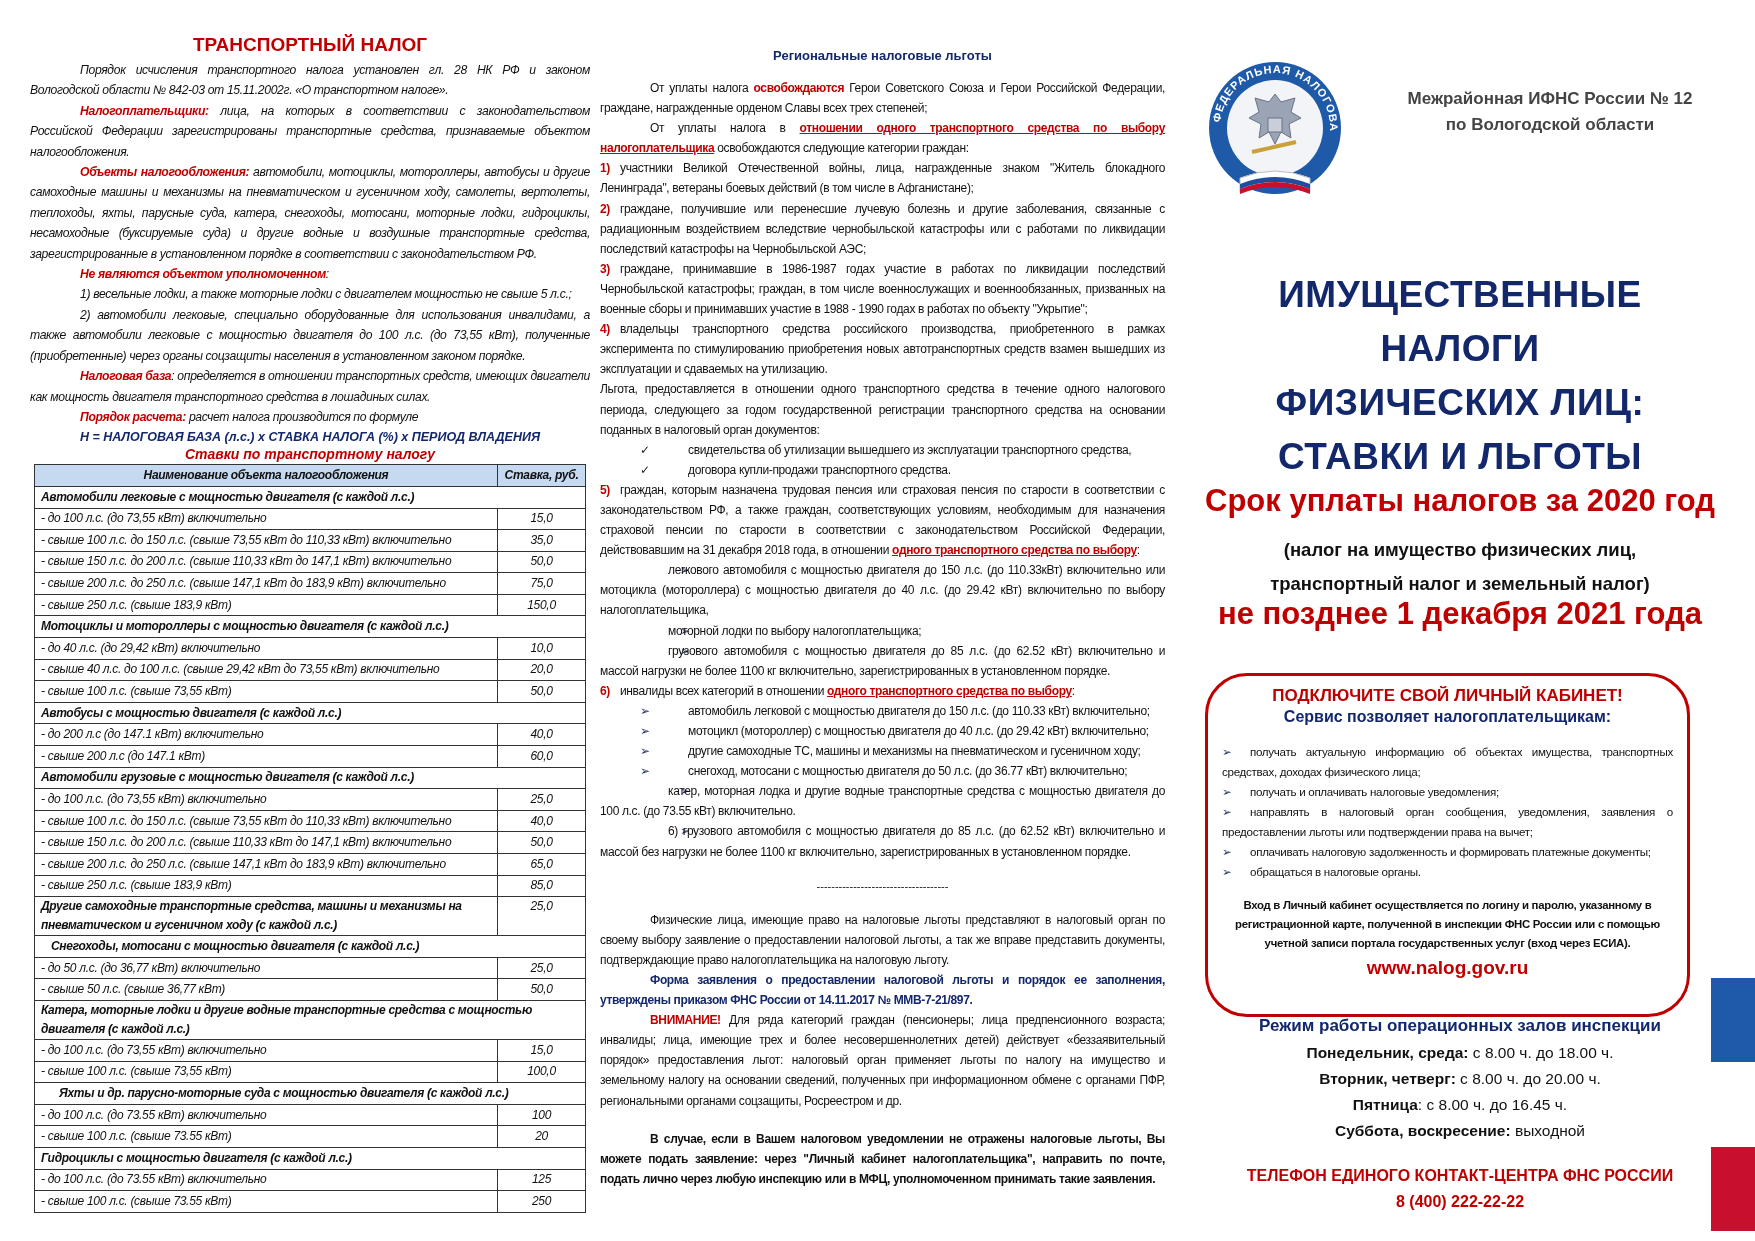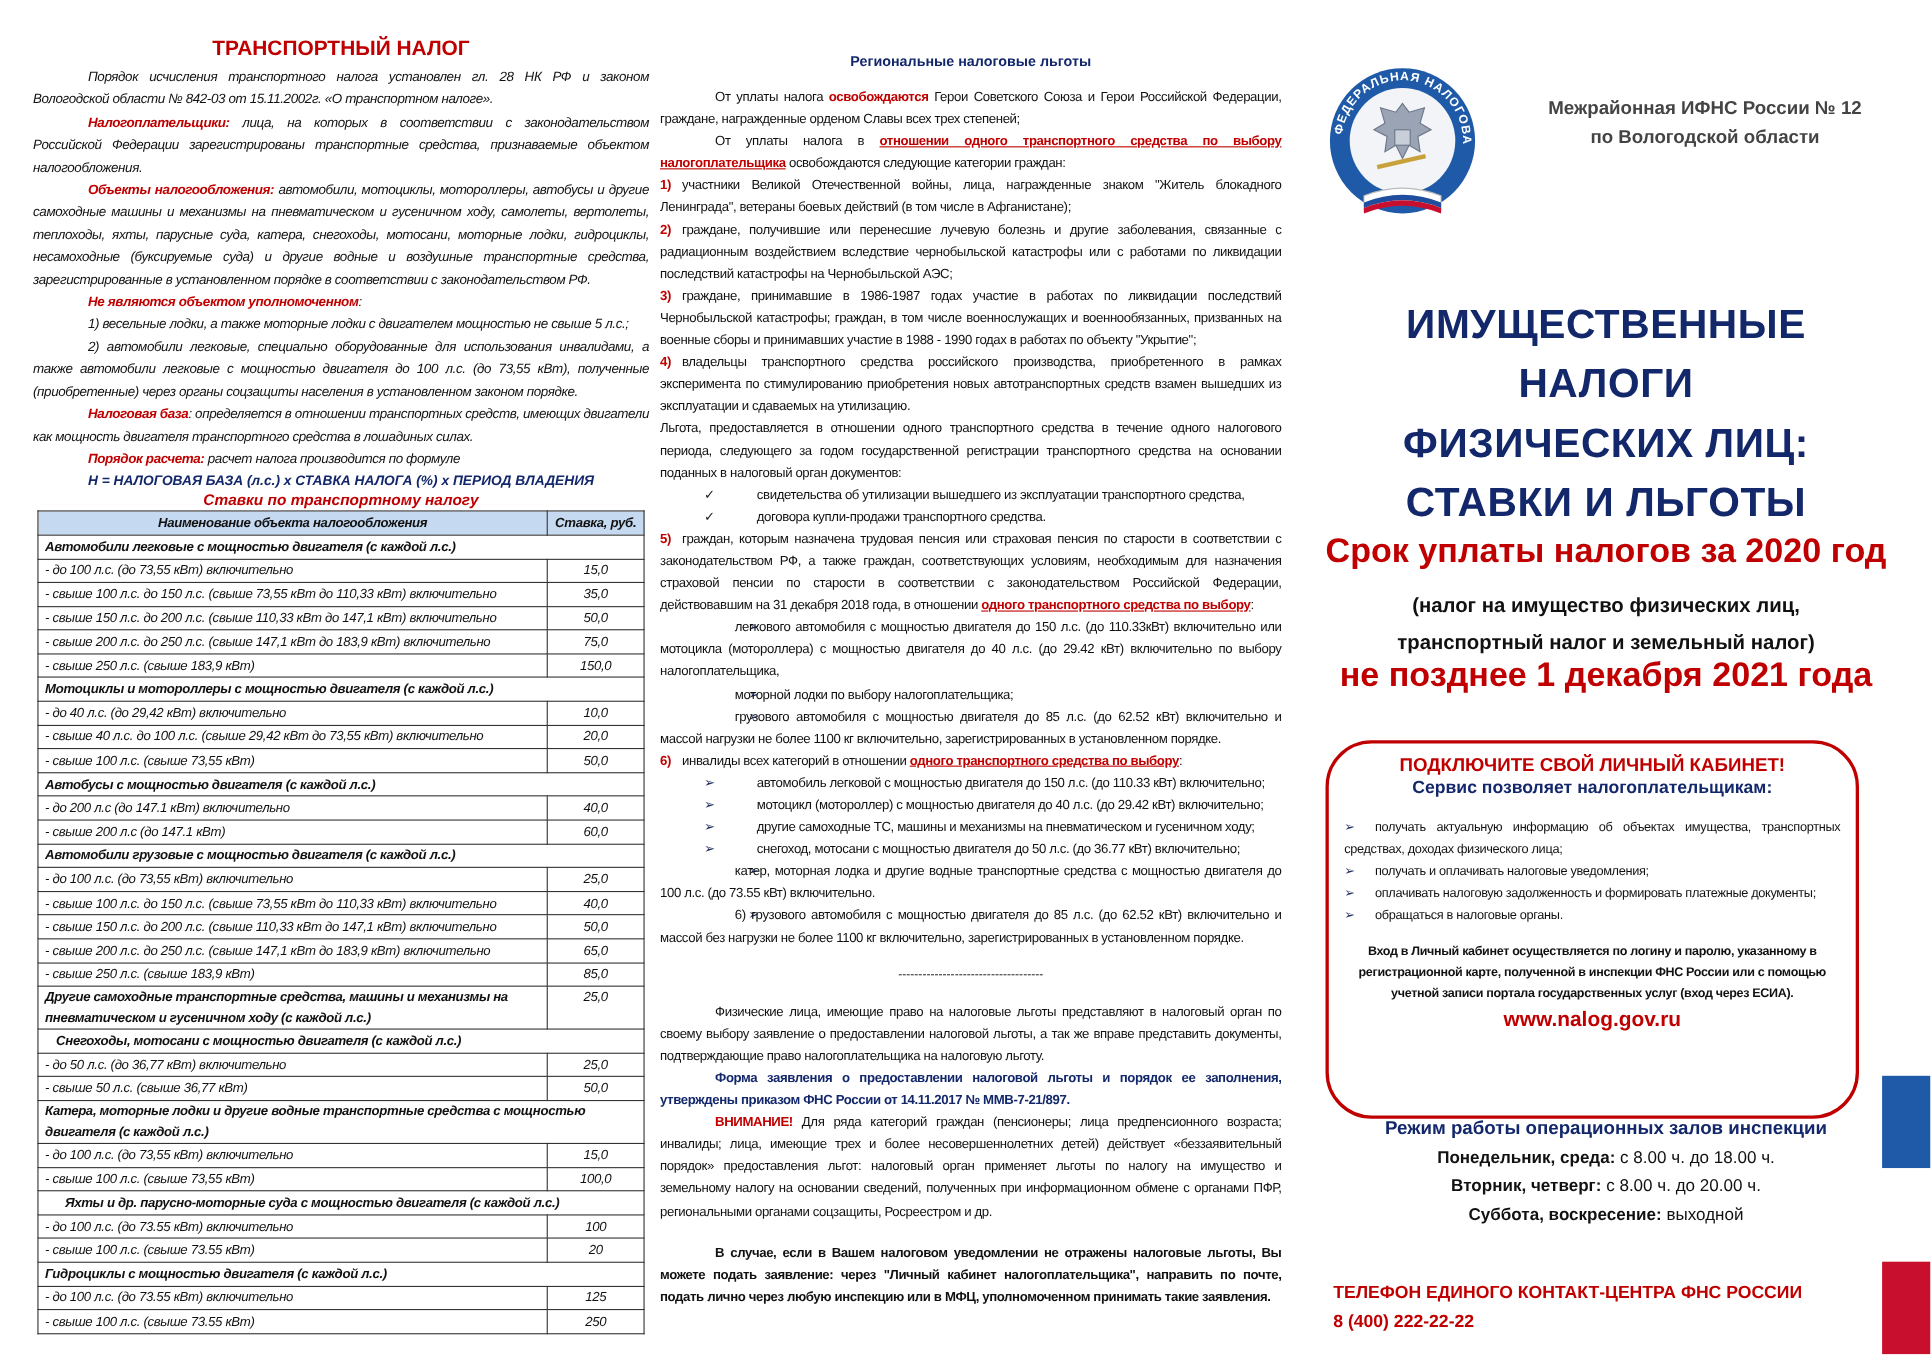--- a/index.html
+++ b/index.html
@@ -42,21 +42,21 @@
   .cabinet{position:absolute;top:673px;left:5px;width:485px;height:344px;border:3px solid #c00000;border-radius:42px;box-sizing:border-box;padding:10px 14px 0 14px;}
   .cab-title{text-align:center;font-weight:bold;font-size:17px;color:#c00000;}
   .cab-sub{text-align:center;font-weight:bold;font-size:16px;color:#13276b;margin-top:2px;margin-bottom:16px;}
   .cab-li{font-size:11.6px;line-height:20px;text-align:justify;letter-spacing:-0.3px;}
   .cab-note{text-align:center;font-size:11.4px;font-weight:bold;line-height:19px;margin-top:14px;letter-spacing:-0.3px;}
   .cab-url{text-align:center;font-weight:bold;font-size:19px;color:#c00000;margin-top:4px;}
   .hours{position:absolute;top:1016px;left:0;width:520px;text-align:center;}
   .hours-title{font-weight:bold;font-size:17px;color:#13276b;margin-bottom:4px;}
   .hours-row{font-size:15.5px;line-height:26px;}
   .hours-row .d{font-weight:bold;}
-  .phone{position:absolute;top:1163px;left:12px;width:520px;font-weight:bold;font-size:16px;line-height:26px;color:#c00000;}
+  .phone{position:absolute;top:1163px;left:0;width:520px;text-align:center;font-weight:bold;font-size:16px;line-height:26px;color:#c00000;}
   .flag{position:absolute;right:0;top:978px;width:44px;height:253px;}
   .flag div{height:33.33%;}
 </style>
 </head>
 <body>
 
 <div id="col1" class="col">
   <h1 class="main">ТРАНСПОРТНЫЙ НАЛОГ</h1>
   <div id="c1body">
     <p class="t1 ind">Порядок исчисления транспортного налога установлен гл. 28 НК РФ и законом Вологодской области № 842-03 от 15.11.2002г. «О транспортном налоге».</p>
@@ -262,30 +262,32 @@
     <div>(налог на имущество физических лиц,</div>
     <div>транспортный налог и земельный налог)</div>
   </div>
   <div class="deadline3">не позднее 1 декабря 2021 года</div>
 
   <div class="cabinet">
     <div class="cab-title">ПОДКЛЮЧИТЕ СВОЙ ЛИЧНЫЙ КАБИНЕТ!</div>
     <div class="cab-sub">Сервис позволяет налогоплательщикам:</div>
     <div class="cab-li"><span class="arrow">➢</span><span>получать актуальную информацию об объектах имущества, транспортных средствах, доходах физического лица;</span></div>
     <div class="cab-li"><span class="arrow">➢</span><span>получать и оплачивать налоговые уведомления;</span></div>
+    <div class="cab-li"><span class="arrow">➢</span><span>направлять в налоговый орган сообщения, уведомления, заявления о предоставлении льготы или подтверждении права на вычет;</span></div>
     <div class="cab-li"><span class="arrow">➢</span><span>оплачивать налоговую задолженность и формировать платежные документы;</span></div>
     <div class="cab-li"><span class="arrow">➢</span><span>обращаться в налоговые органы.</span></div>
     <div class="cab-note">Вход в Личный кабинет осуществляется по логину  и паролю, указанному в регистрационной карте,  полученной  в  инспекции ФНС России или с помощью учетной записи портала государственных услуг (вход через ЕСИА).</div>
     <div class="cab-url">www.nalog.gov.ru</div>
   </div>
 
   <div class="hours">
     <div class="hours-title">Режим работы операционных залов инспекции</div>
     <div class="hours-row"><span class="d">Понедельник, среда:</span><span> с 8.00 ч. до 18.00 ч.</span></div>
     <div class="hours-row"><span class="d">Вторник, четверг:</span><span>  с 8.00 ч. до 20.00 ч.</span></div>
+    <div class="hours-row"><span class="d">Пятница</span><span>: с 8.00 ч. до 16.45 ч.</span></div>
     <div class="hours-row"><span class="d">Суббота, воскресение:</span><span> выходной</span></div>
   </div>
 
   <div class="phone">
     <div>ТЕЛЕФОН ЕДИНОГО КОНТАКТ-ЦЕНТРА ФНС РОССИИ</div>
     <div>8 (400) 222-22-22</div>
   </div>
 </div>
 
 <div class="flag">

